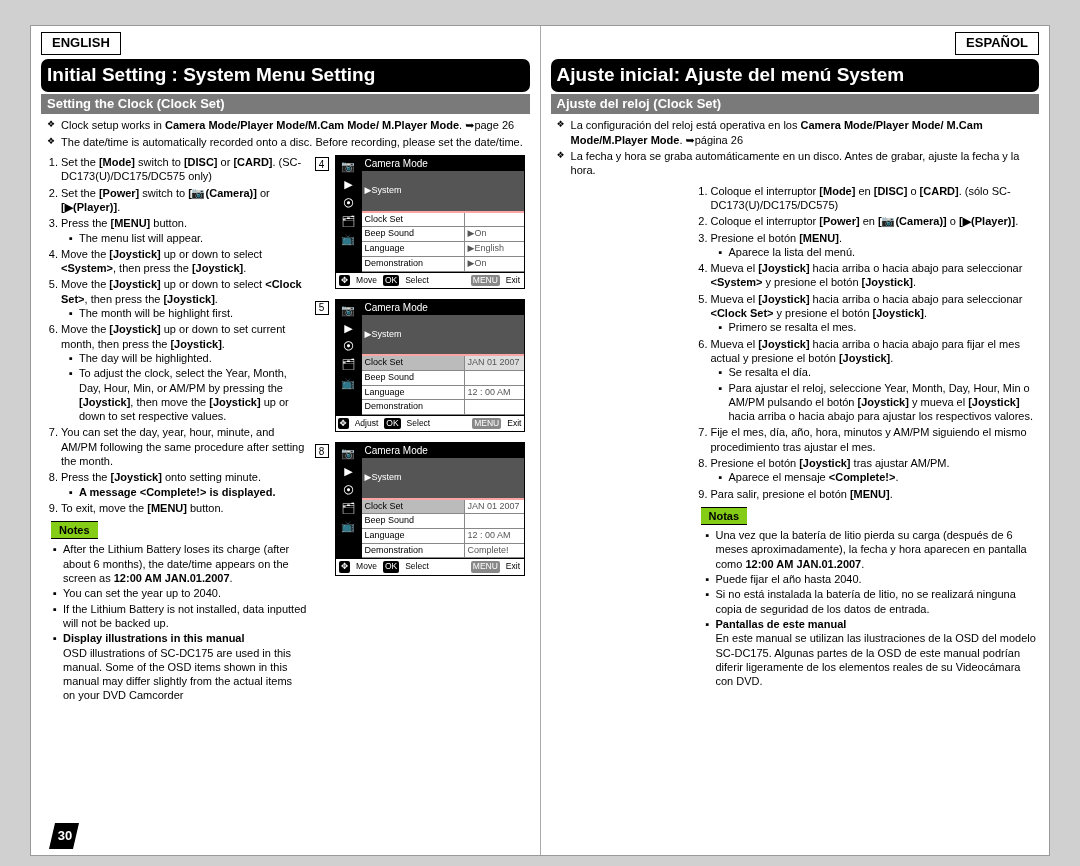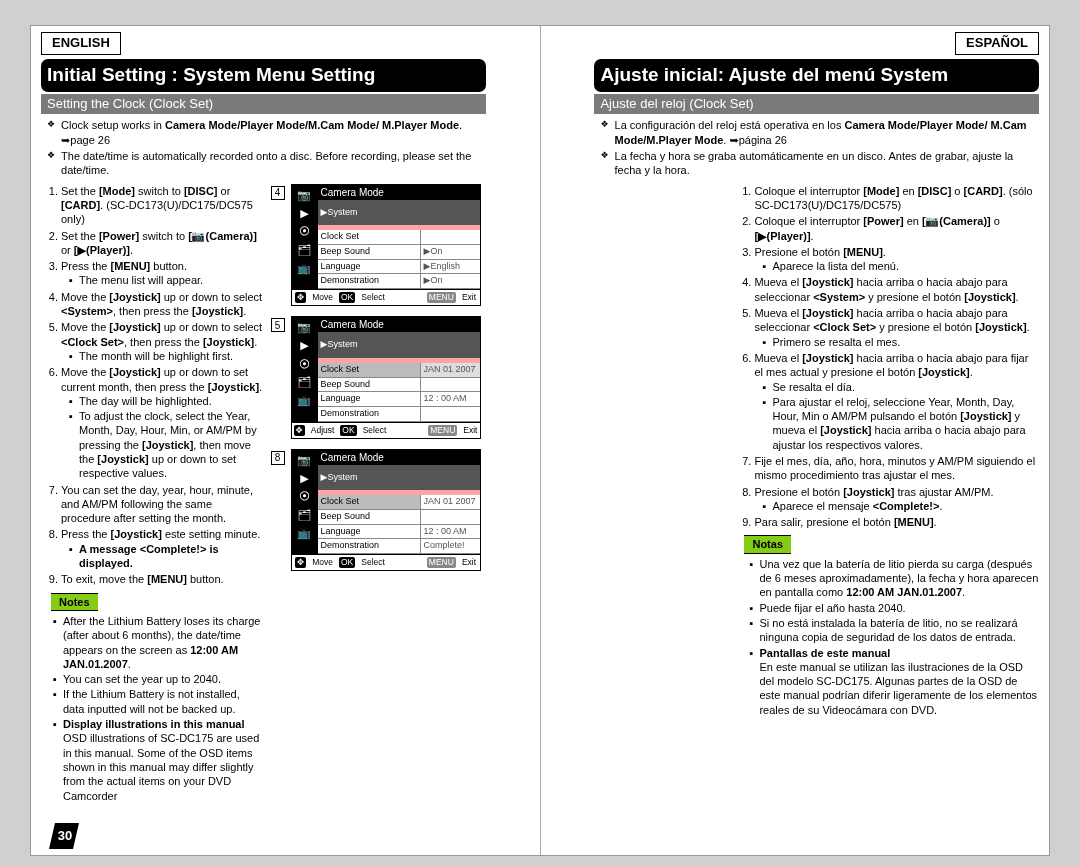--- a/index.html
+++ b/index.html
@@ -12,21 +12,20 @@
     font-size: 11px;
     line-height: 1.3;
   }
   .page {
     background: #fff;
     width: 100%;
     height: 100%;
     border: 1px solid #999;
     display: flex;
     position: relative;
-    gap: 44px;
   }
   .col {
     width: 50%;
     padding: 6px 10px 4px 10px;
     position: relative;
   }
   .divider {
     width: 1px;
     background: #aaa;
   }
@@ -45,21 +44,21 @@
     font-size: 19px;
     font-weight: bold;
     padding: 4px 6px;
     margin-bottom: 2px;
     clear: both;
     border-radius: 7px;
   }
   .sub-band {
     background: #7a7a7a;
     color: #fff;
-    font-weight: normal;
+    font-weight: bold;
     font-size: 13px;
     padding: 2px 6px;
     margin-bottom: 4px;
   }
   .bullets { padding-left: 6px; margin-bottom: 6px; }
   .bullets .bi { display: flex; gap: 6px; margin-bottom: 2px; }
   .bullets .bi .dia { font-size: 9px; padding-top:1px; }
   ol.steps { padding-left: 20px; }
   ol.steps li { margin-bottom: 2px; }
   ul.sub { list-style: '▪  '; padding-left: 18px; }
@@ -110,21 +109,21 @@
   .screen-icons {
     width: 26px;
     background:#000; color:#fff;
     display:flex; flex-direction:column; align-items:center;
     padding:3px 0; gap:4px;
     font-size:11px;
   }
   .screen-menus { flex:1; }
   .sm-title { background:#000; color:#fff; padding:1px 3px; font-size:10px; }
   .sm-row { display:flex; }
-  .sm-sys { background:#555; color:#fff; padding:7px 3px; border-bottom:5px solid #fca5a5;}
+  .sm-sys { background:#555; color:#fff; padding:14px 3px; border-bottom:2px solid #fca5a5;}
   .sm-item { flex:1; padding:1px 3px; border-bottom:1px solid #888; }
   .sm-item.sel { background:#bbb; }
   .sm-val { width:60px; color:#555; padding:1px 3px; border-bottom:1px solid #888; border-left:1px solid #888;}
   .screen-bottom {
     display:flex; justify-content:center; gap:6px;
     padding:2px 0; font-size:8.5px;
   }
   .kb { background:#000; color:#fff; padding:0 2px; border-radius:2px; }
   .kb2 { background:#888; color:#fff; padding:0 2px; border-radius:2px;margin-left:36px; }
 </style>
@@ -162,21 +161,21 @@
           <li><span>Move the </span><b>[Joystick]</b><span> up or down to select </span><b>&lt;Clock Set&gt;</b><span>, then press the </span><b>[Joystick]</b><span>.</span>
             <ul class="sub">
                 <li>The month will be highlight first.</li>
               </ul></li>
           <li><span>Move the </span><b>[Joystick]</b><span> up or down to set current month, then press the </span><b>[Joystick]</b><span>.</span>
             <ul class="sub">
               <li>The day will be highlighted.</li>
               <li><span>To adjust the clock, select the Year, Month, Day, Hour, Min, or AM/PM by pressing the </span><b>[Joystick]</b><span>, then move the </span><b>[Joystick]</b><span> up or down to set respective values.</span></li>
             </ul></li>
           <li>You can set the day, year, hour, minute, and AM/PM following the same procedure after setting the month.</li>
-          <li><span>Press the </span><b>[Joystick]</b><span> este setting minute.</span>
+          <li><span>Press the </span><b>[Joystick]</b><span> onto setting minute.</span>
             <ul class="sub">
                 <li><b>A message </b><b>&lt;Complete!&gt;</b><b> is displayed.</b></li>
               </ul></li>
           <li><span>To exit, move the </span><b>[MENU]</b><span> button.</span></li>
         </ol>
 
         <div class="notes-hdr">Notes</div>
         <ul class="sub" style="padding-left:22px">
           <li><span>After the Lithium Battery loses its charge (after about 6 months), the date/time appears on the screen as </span><b>12:00 AM JAN.01.2007</b><span>.</span></li>
           <li>You can set the year up to 2040.</li>

